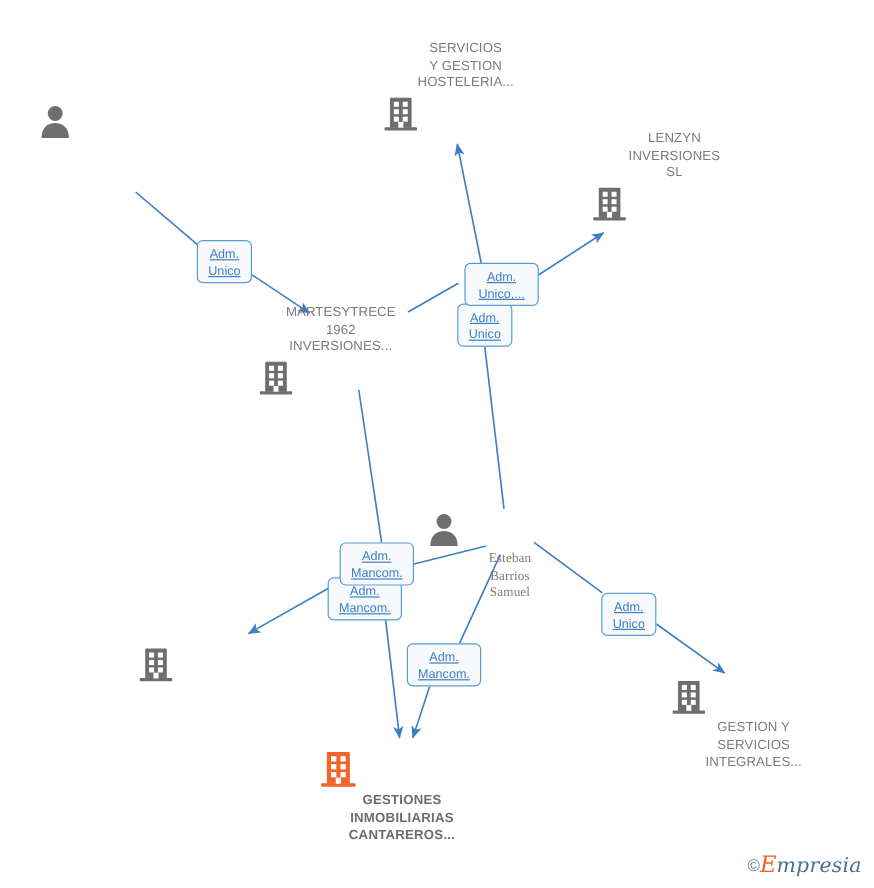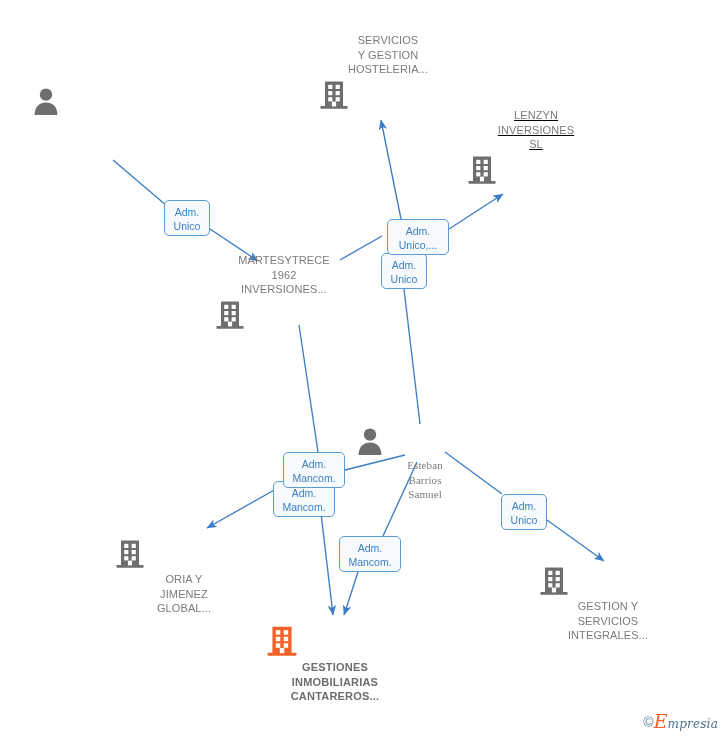--- a/index.html
+++ b/index.html
@@ -64,20 +64,21 @@
     background: #f7fafd;
     border: 1.4px solid #5b9bd5;
     border-radius: 5px;
     color: #3f7fc1;
     font-size: 10.5px;
     line-height: 14px;
     text-align: center;
     padding: 4px 4px 4px 4px;
     white-space: pre-line;
     z-index: 5;
+    text-decoration: underline;
   }
 
   
   #watermark {
     position: absolute;
     right: 10px;
     bottom: 8px;
     font-size: 16px;
     color: #5a7fa0;
     z-index: 9;
@@ -91,21 +92,21 @@
   #watermark .wm-e {
     color: #f4622a;
     font-family: "DejaVu Serif", serif;
     font-style: italic;
     font-size: 19px;
   }
   #watermark .wm-rest {
     color: #4c6f8c;
     font-family: "DejaVu Serif", serif;
     font-style: italic;
-    font-size: 12px;
+    font-size: 17px;
     letter-spacing: .2px;
   }
 </style>
 </head>
 <body>
 
 <div id="graph-canvas">
 
   <svg id="edge-layer" viewBox="0 0 728 740" xmlns="http://www.w3.org/2000/svg">
     <defs>
@@ -156,21 +157,21 @@
           <rect x="10.2" y="12" width="4.2" height="4.2"></rect>
           <rect x="17.6" y="12" width="4.2" height="4.2"></rect>
           <rect x="10.2" y="18.2" width="4.2" height="4.2"></rect>
           <rect x="17.6" y="18.2" width="4.2" height="4.2"></rect>
           <rect x="13.9" y="22.6" width="4.2" height="4.8"></rect>
         </g>
       </svg>
     </span>
   </div>
 
-  <div class="node company label-above" style="left:536px; top:108px;text-decoration:underline;">
+  <div class="node company label-above" style="left:562px; top:108px;">
     <div class="node-label">LENZYN
 INVERSIONES
 SL</div>
     <span class="node-icon">
       <svg class="icon-svg" width="32" height="32" viewBox="0 0 32 32" xmlns="http://www.w3.org/2000/svg">
         <g fill="#6e6e6e">
           <rect x="7" y="2.5" width="18" height="25" rx="0.6"></rect>
           <rect x="2.5" y="27" width="27" height="2.8" rx="0.6"></rect>
         </g>
         <g fill="#ffffff">
@@ -232,23 +233,20 @@
           <rect x="10.2" y="5.8" width="4.2" height="4.2"></rect>
           <rect x="17.6" y="5.8" width="4.2" height="4.2"></rect>
           <rect x="10.2" y="12" width="4.2" height="4.2"></rect>
           <rect x="17.6" y="12" width="4.2" height="4.2"></rect>
           <rect x="10.2" y="18.2" width="4.2" height="4.2"></rect>
           <rect x="17.6" y="18.2" width="4.2" height="4.2"></rect>
           <rect x="13.9" y="22.6" width="4.2" height="4.8"></rect>
         </g>
       </svg>
     </span>
-    <div class="node-label">ORIA Y
-JIMENEZ
-GLOBAL...</div>
   </div>
 
   <div class="node company focus" style="left:335px; top:622px;">
     <span class="node-icon">
       <svg class="icon-svg" width="34" height="34" viewBox="0 0 32 32" xmlns="http://www.w3.org/2000/svg">
         <g fill="#f4622a">
           <rect x="7" y="2.5" width="18" height="25" rx="0.6"></rect>
           <rect x="2.5" y="27" width="27" height="2.8" rx="0.6"></rect>
         </g>
         <g fill="#ffffff">
@@ -260,21 +258,21 @@
           <rect x="17.6" y="18.2" width="4.2" height="4.2"></rect>
           <rect x="13.9" y="22.6" width="4.2" height="4.8"></rect>
         </g>
       </svg>
     </span>
     <div class="node-label">GESTIONES
 INMOBILIARIAS
 CANTAREROS...</div>
   </div>
 
-  <div class="node company" style="left:608px; top:563px;">
+  <div class="node company" style="left:628px; top:563px;">
     <span class="node-icon">
       <svg class="icon-svg" width="32" height="32" viewBox="0 0 32 32" xmlns="http://www.w3.org/2000/svg">
         <g fill="#6e6e6e">
           <rect x="7" y="2.5" width="18" height="25" rx="0.6"></rect>
           <rect x="2.5" y="27" width="27" height="2.8" rx="0.6"></rect>
         </g>
         <g fill="#ffffff">
           <rect x="10.2" y="5.8" width="4.2" height="4.2"></rect>
           <rect x="17.6" y="5.8" width="4.2" height="4.2"></rect>
           <rect x="10.2" y="12" width="4.2" height="4.2"></rect>

